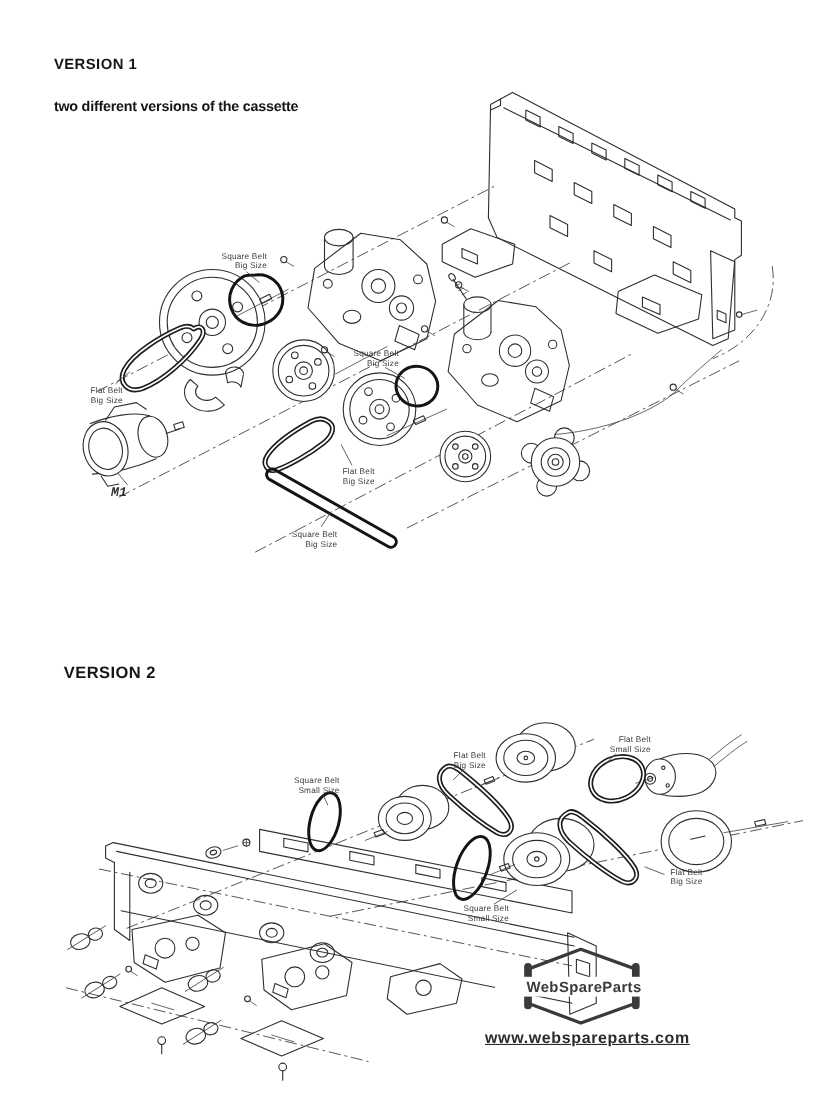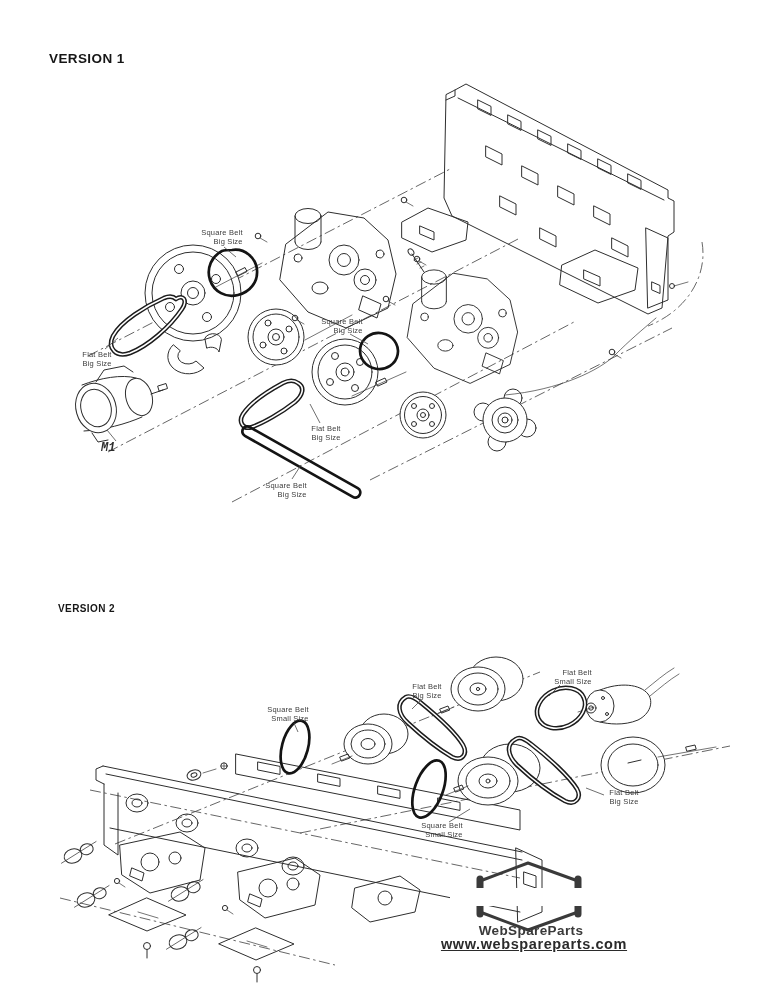--- a/index.html
+++ b/index.html
@@ -426,20 +426,21 @@
       <path d="M480,881 L528,863 L578,881 L578,912 L528,930 L480,912 Z" fill="none" stroke="#3a3a3a" stroke-width="3" stroke-linejoin="round"></path>
       <path d="M480,879 L480,914" stroke="#3a3a3a" stroke-width="7" stroke-linecap="round" fill="none"></path>
       <path d="M578,879 L578,914" stroke="#3a3a3a" stroke-width="7" stroke-linecap="round" fill="none"></path>
       <rect x="450" y="888" width="162" height="18" fill="#ffffff"></rect>
     </g>
   </svg>
 
   <div class="vtitle" style="left:49px;top:51px">VERSION 1</div>
 
   <div class="desc">
+    <div>two different versions of the cassette</div>
   </div>
 
   <div class="plabel" style="left:222px;top:237px">
     <div>Square Belt</div>
       <div>Big Size</div>
   </div>
   <div class="plabel" style="left:97px;top:359px">
     <div>Flat Belt</div>
       <div>Big Size</div>
   </div>
@@ -451,21 +452,21 @@
     <div>Flat Belt</div>
       <div>Big Size</div>
   </div>
   <div class="plabel" style="left:286px;top:490px">
     <div>Square Belt</div>
       <div>Big Size</div>
   </div>
 
   <div class="m1" style="left:101px;top:441px">M1</div>
 
-  <div class="vtitle" style="left:58px;top:603px;font-size:10px">VERSION 2</div>
+  <div class="vtitle" style="left:58px;top:603px;font-size:15px">VERSION 2</div>
 
   <div class="plabel" style="left:288px;top:714px">
     <div>Square Belt</div>
       <div>Small Size</div>
   </div>
   <div class="plabel" style="left:427px;top:691px">
     <div>Flat Belt</div>
       <div>Big Size</div>
   </div>
   <div class="plabel" style="left:573px;top:677px">
@@ -474,16 +475,16 @@
   </div>
   <div class="plabel" style="left:624px;top:797px">
     <div>Flat Belt</div>
       <div>Big Size</div>
   </div>
   <div class="plabel" style="left:442px;top:830px">
     <div>Square Belt</div>
       <div>Small Size</div>
   </div>
 
-  <div class="logo-text" style="left:531px;top:930px">WebSpareParts</div>
+  <div class="logo-text" style="left:531px;top:897px">WebSpareParts</div>
   <div class="site-text" style="left:534px;top:944px">www.webspareparts.com</div>
 
 </div>
 
 </body></html>

